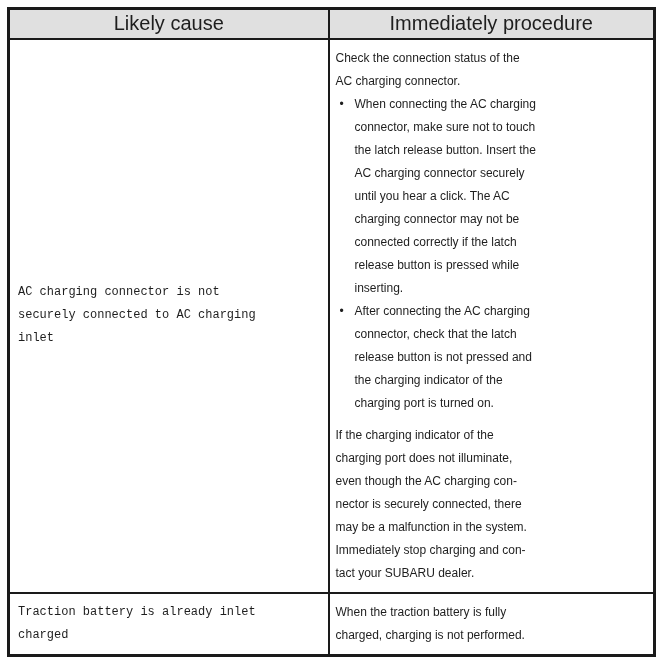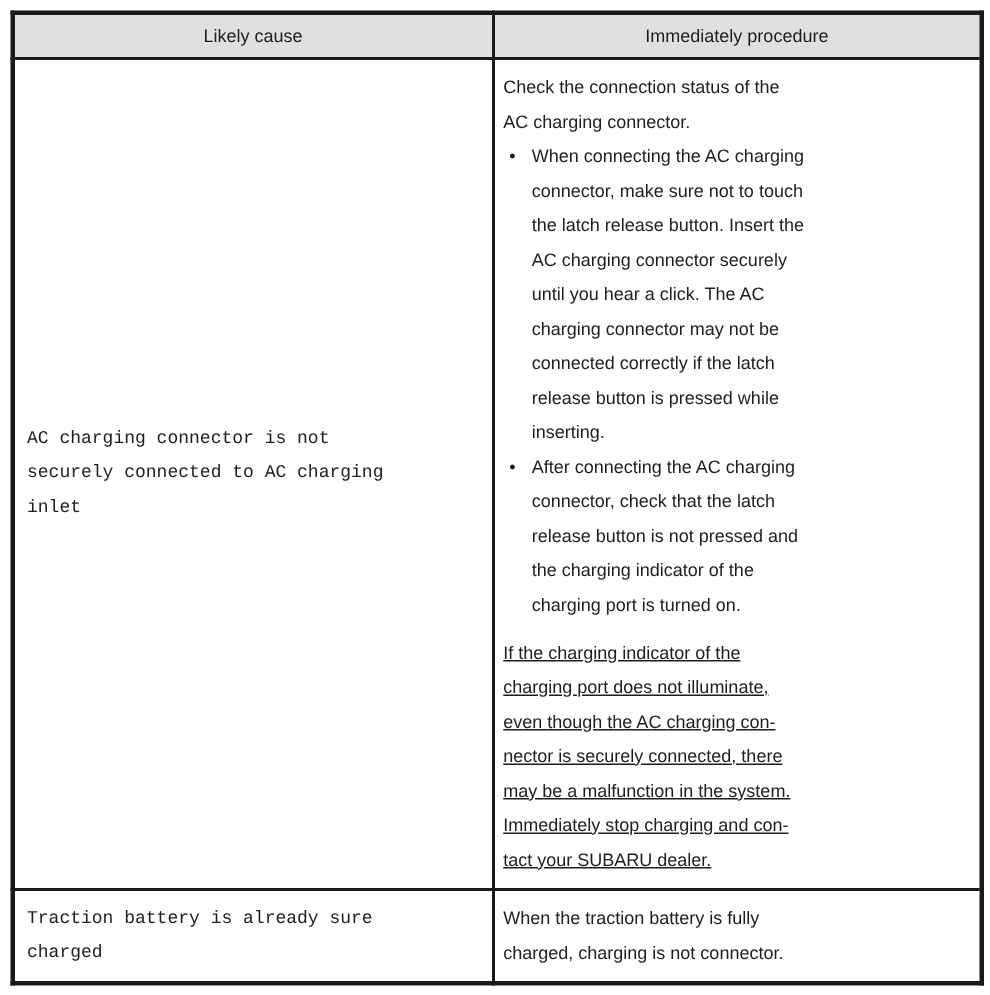--- a/index.html
+++ b/index.html
@@ -28,21 +28,21 @@
     width: 646px;
     table-layout: fixed;
     border: 3px solid var(--border);
   }
   col.col-cause { width: 320px; }
   col.col-correction { width: 326px; }
   th {
     border: 2px solid var(--border);
     background: var(--header-bg);
     font-weight: normal;
-    font-size: 12px;
+    font-size: 20px;
     height: 30px;
     text-align: center;
     vertical-align: middle;
     padding: 2px 4px;
   }
   td {
     border: 2px solid var(--border);
     font-size: 12px;
     line-height: 23px;
     vertical-align: middle;
@@ -78,21 +78,20 @@
     left: 4px;
     top: 0;
   }
   ul.correction-bullets .bullet-text {
     display: block;
     white-space: pre-line;
   }
   p.correction-outro {
     margin: 9px 0 0 0;
     white-space: pre-line;
-    text-decoration: underline;
   }
 </style>
 </head>
 <body>
 
 <div class="page">
   <table class="troubleshooting">
     <colgroup>
       <col class="col-cause">
       <col class="col-correction">
@@ -136,20 +135,20 @@
           <p class="correction-outro">If the charging indicator of the
 charging port does not illuminate,
 even though the AC charging con-
 nector is securely connected, there
 may be a malfunction in the system.
 Immediately stop charging and con-
 tact your SUBARU dealer.</p>
         </td>
       </tr>
       <tr class="row-fully-charged">
-        <td class="cause-cell">Traction battery is already sure
+        <td class="cause-cell">Traction battery is already inlet
 charged</td>
         <td class="correction-cell simple">When the traction battery is fully
-charged, charging is not connector.</td>
+charged, charging is not performed.</td>
       </tr>
     </tbody>
   </table>
 </div>
 
 </body></html>

